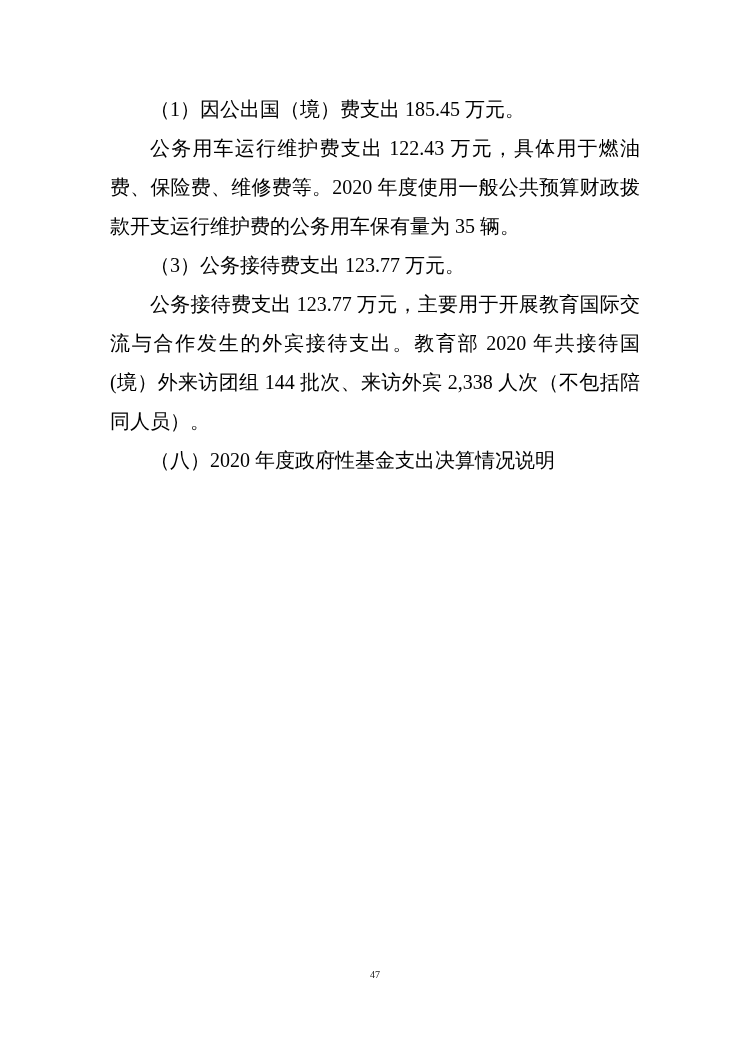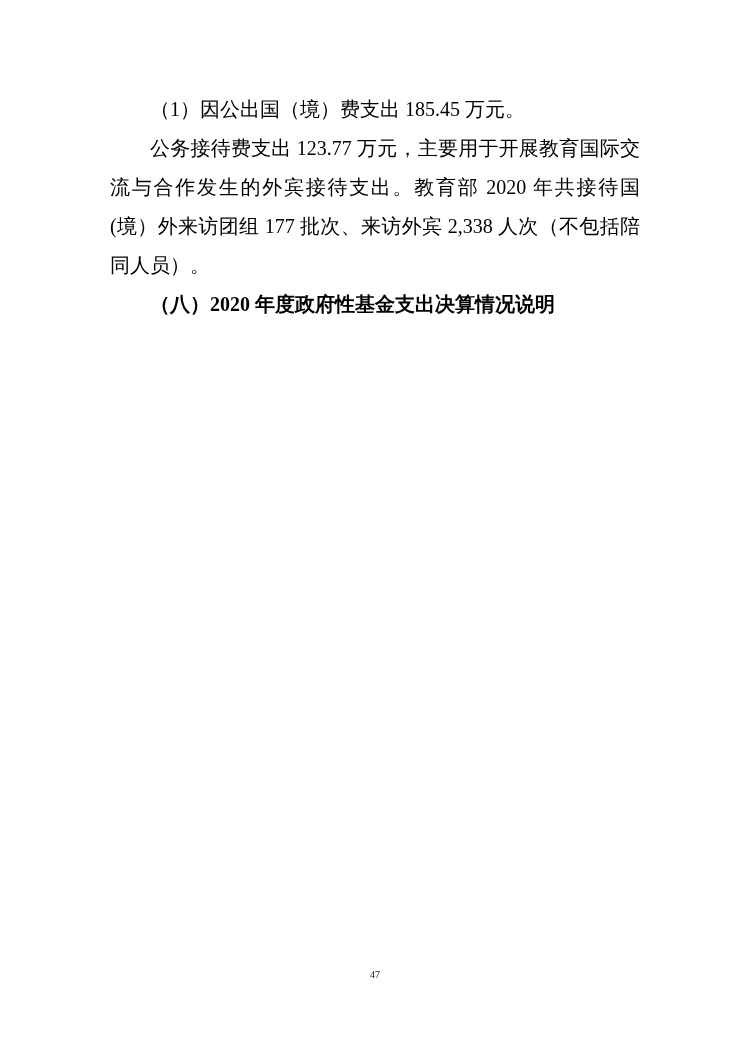--- a/index.html
+++ b/index.html
@@ -24,36 +24,38 @@
   }
   p.body-para {
     margin: 0;
     font-size: 20px;
     line-height: 39px;
     text-align: justify;
     text-indent: 2em;
     word-break: break-all;
   }
   p.heading-para {
-    font-weight: bold;
+    font-weight: normal;
   }
   .page-number {
     position: absolute;
     top: 966px;
     left: 0;
     width: 750px;
     text-align: center;
     font-size: 10px;
     line-height: 18px;
     color: #1a1a1a;
   }
 </style>
 </head>
 <body>
 
 <div class="doc-page">
   <div class="doc-content">
     <p class="body-para">（1）因公出国（境）费支出 185.45 万元。</p>
-    <p class="body-para">公务接待费支出 123.77 万元，主要用于开展教育国际交流与合作发生的外宾接待支出。教育部 2020 年共接待国(境）外来访团组 177 批次、来访外宾 2,338 人次（不包括陪同人员）。</p>
+    <p class="body-para">公务用车运行维护费支出 122.43 万元，具体用于燃油费、保险费、维修费等。2020 年度使用一般公共预算财政拨款开支运行维护费的公务用车保有量为 35 辆。</p>
+    <p class="body-para">（3）公务接待费支出 123.77 万元。</p>
+    <p class="body-para">公务接待费支出 123.77 万元，主要用于开展教育国际交流与合作发生的外宾接待支出。教育部 2020 年共接待国(境）外来访团组 144 批次、来访外宾 2,338 人次（不包括陪同人员）。</p>
     <p class="body-para heading-para">（八）2020 年度政府性基金支出决算情况说明</p>
   </div>
   <div class="page-number">47</div>
 </div>
 
 </body></html>

